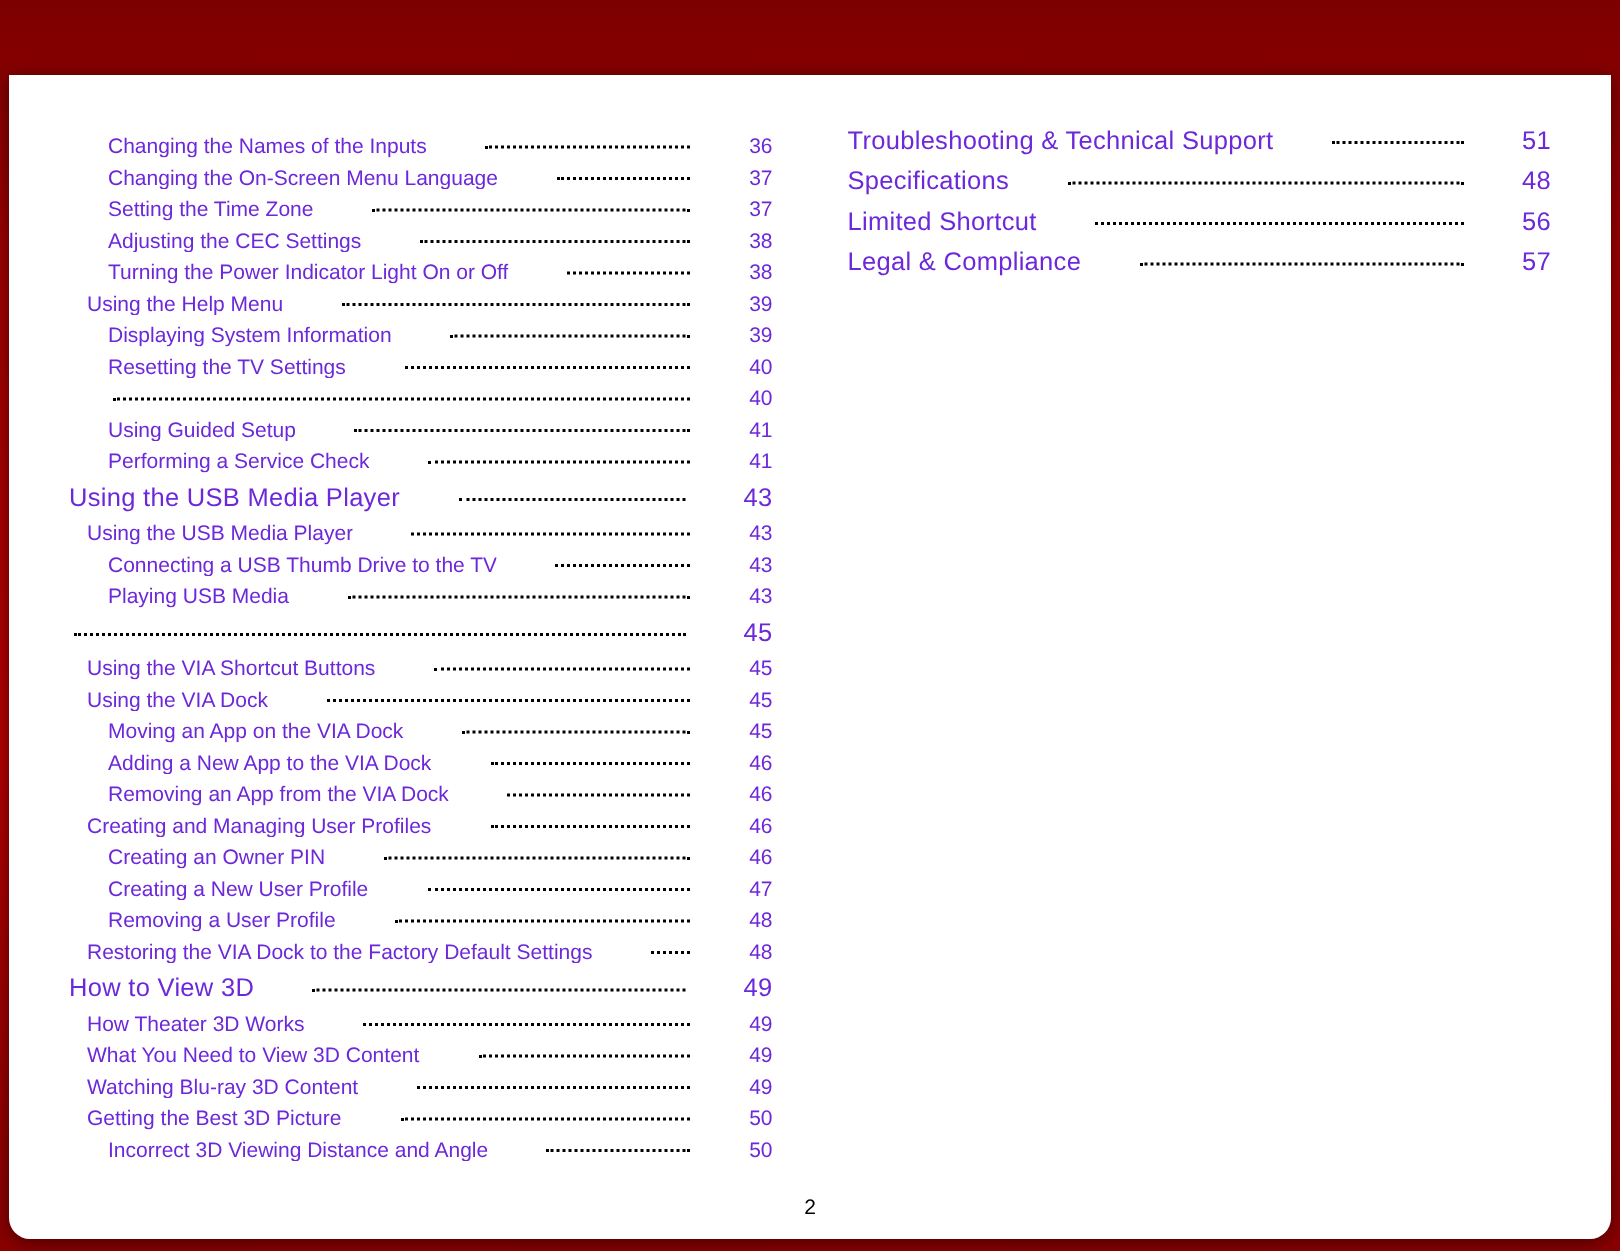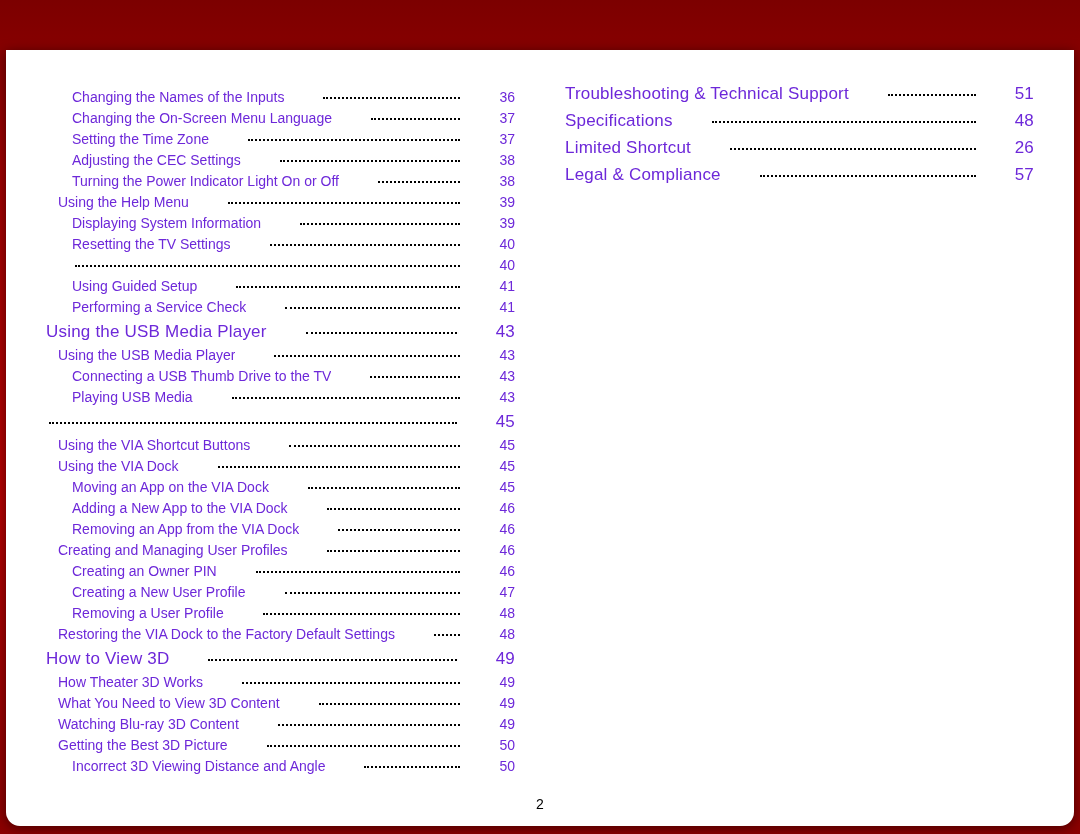--- a/index.html
+++ b/index.html
@@ -225,21 +225,21 @@
         <span class="toc-pn">51</span>
       </div>
       <div class="toc-line l0">
         <span class="toc-title">Specifications</span>
         <span class="toc-dots"></span>
         <span class="toc-pn">48</span>
       </div>
       <div class="toc-line l0">
         <span class="toc-title">Limited Shortcut</span>
         <span class="toc-dots"></span>
-        <span class="toc-pn">26</span>
+        <span class="toc-pn">56</span>
       </div>
       <div class="toc-line l0">
         <span class="toc-title">Legal &amp; Compliance</span>
         <span class="toc-dots"></span>
         <span class="toc-pn">57</span>
       </div>
     </div>
   <div class="pnum">2</div>
 </div>
 

